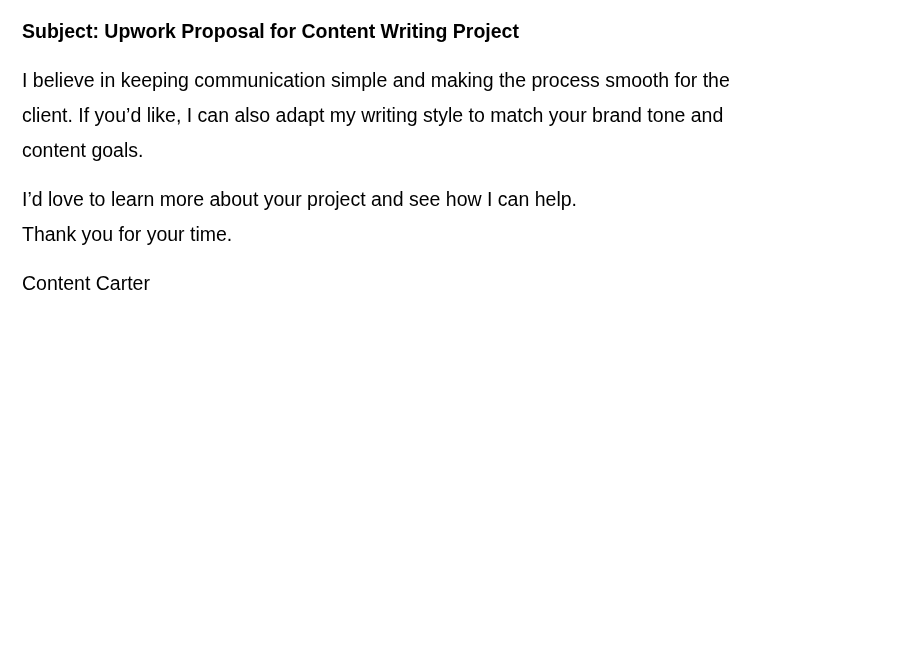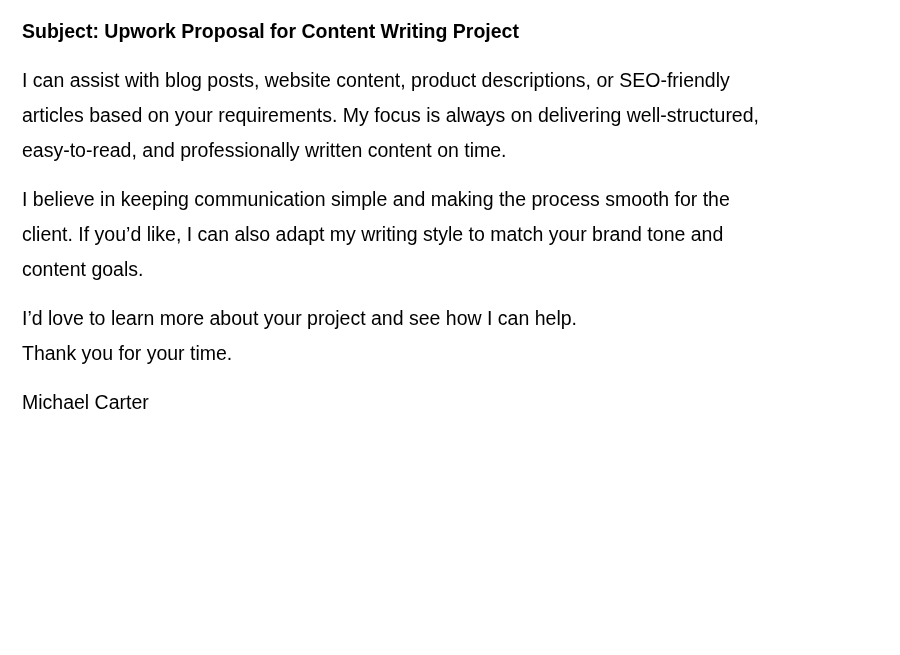--- a/index.html
+++ b/index.html
@@ -42,22 +42,21 @@
   }
 </style>
 </head>
 <body>
 
 <div class="page">
   <p class="subject">Subject: Upwork Proposal for Content Writing Project</p>
 
 
 
-  <p class="body-para">I can assist with blog posts, website content, product descriptions, or SEO-friendly articles based on your requirements. My focus is always on delivering well-structured, easy-to-read, and professionally written content on time.</p>
 
   <p class="body-para">I believe in keeping communication simple and making the process smooth for the client. If you’d like, I can also adapt my writing style to match your brand tone and content goals.</p>
 
   <p class="body-para">I’d love to learn more about your project and see how I can help.
 Thank you for your time.</p>
 
 
-  <p class="signature">Michael Carter</p>
+  <p class="signature">Content Carter</p>
 </div>
 
 </body></html>

